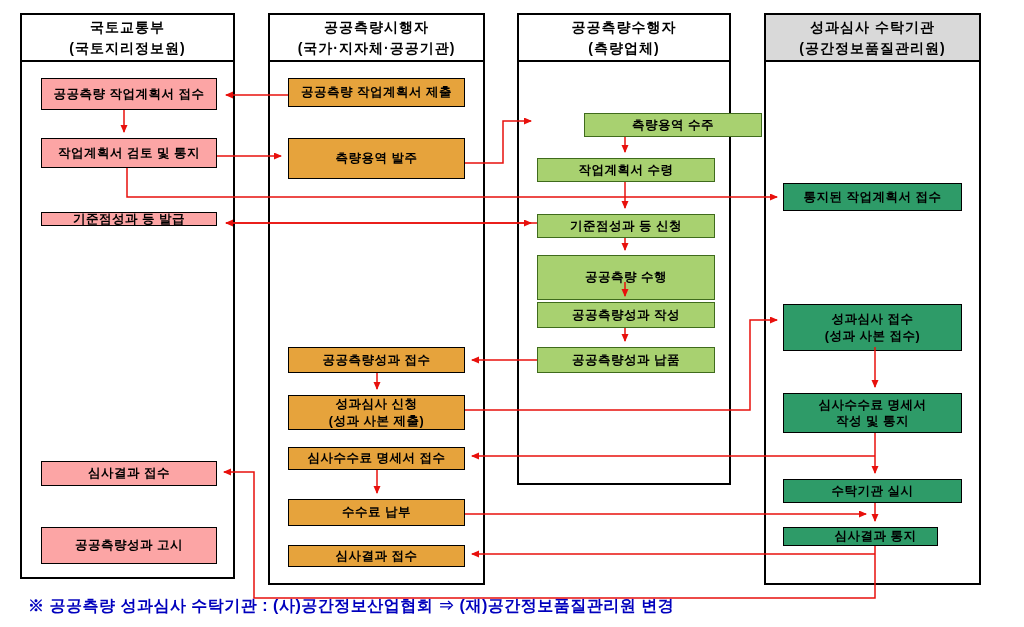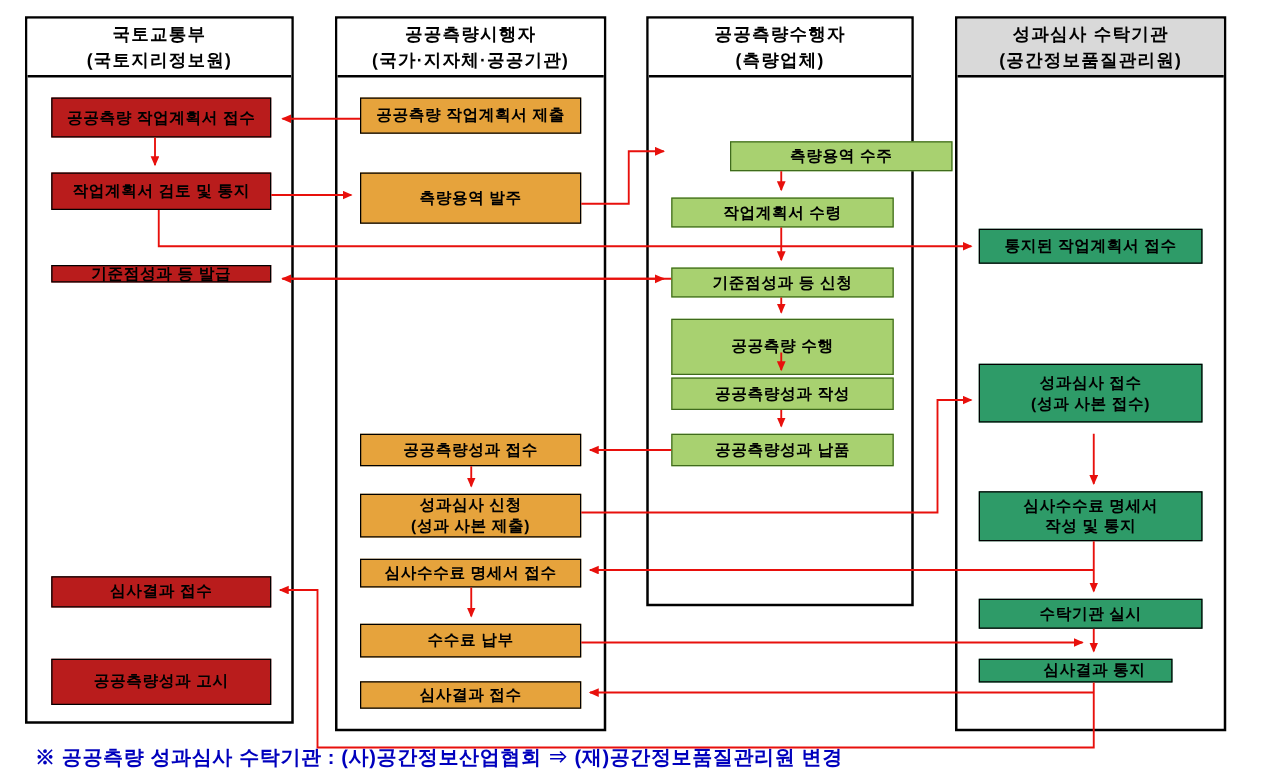--- a/index.html
+++ b/index.html
@@ -13,21 +13,21 @@
     display:flex;flex-direction:column;justify-content:center;align-items:center;
     font-weight:700;font-size:14px;letter-spacing:1px;line-height:1.45;background:#fff;
   }
   .colhead.grayhead{background:#d9d9d9;}
   .fbox{
     position:absolute;display:flex;align-items:center;justify-content:center;
     text-align:center;font-weight:700;font-size:12.5px;letter-spacing:.5px;
     border:1px solid #000;box-sizing:border-box;white-space:pre-line;line-height:1.3;
     z-index:3;
   }
-  .gray{background:#b91c1c;}
+  .gray{background:#fca5a5;}
   .orange{background:#e6a33c;}
   .lgreen{background:#a8d170;border-color:#3f6b1c;}
   .dgreen{background:#2e9b68;}
   .arrows{position:absolute;left:0;top:0;z-index:5;pointer-events:none;}
   .arrows path{stroke:#e8100c;stroke-width:1.5;fill:none;}
   .footnote{
     position:absolute;left:28px;top:596px;font-weight:700;font-size:16px;
     letter-spacing:.5px;color:#0000bd;z-index:2;white-space:nowrap;
   }
 </style>
@@ -77,21 +77,21 @@
   <div class="fbox orange" style="left:288px;top:545px;width:177px;height:22px;">심사결과 접수</div>
 
   <div class="fbox lgreen" style="left:537px;top:113px;width:178px;height:24px;margin-left:47px;">측량용역 수주</div>
   <div class="fbox lgreen" style="left:537px;top:158px;width:178px;height:24px;">작업계획서 수령</div>
   <div class="fbox lgreen" style="left:537px;top:214px;width:178px;height:24px;">기준점성과 등 신청</div>
   <div class="fbox lgreen" style="left:537px;top:255px;width:178px;height:45px;">공공측량 수행</div>
   <div class="fbox lgreen" style="left:537px;top:302px;width:178px;height:26px;">공공측량성과 작성</div>
   <div class="fbox lgreen" style="left:537px;top:347px;width:178px;height:26px;">공공측량성과 납품</div>
 
   <div class="fbox dgreen" style="left:783px;top:183px;width:179px;height:28px;">통지된 작업계획서 접수</div>
-  <div class="fbox dgreen" style="left:783px;top:291px;width:179px;height:47px;">성과심사 접수
+  <div class="fbox dgreen" style="left:783px;top:304px;width:179px;height:47px;">성과심사 접수
 (성과 사본 접수)</div>
   <div class="fbox dgreen" style="left:783px;top:393px;width:179px;height:40px;">심사수수료 명세서
 작성 및 통지</div>
   <div class="fbox dgreen" style="left:783px;top:479px;width:179px;height:24px;">수탁기관 실시</div>
   <div class="fbox dgreen" style="left:783px;top:527px;width:155px;height:19px;padding-left:30px;">심사결과 통지</div>
 
   <svg class="arrows" width="1024" height="627" viewBox="0 0 1024 627">
     <defs>
       <marker id="ah" markerWidth="9" markerHeight="8" refX="7" refY="3.5" orient="auto" markerUnits="userSpaceOnUse">
         <polygon points="0,0 8,3.5 0,7" fill="#e8100c"></polygon>

